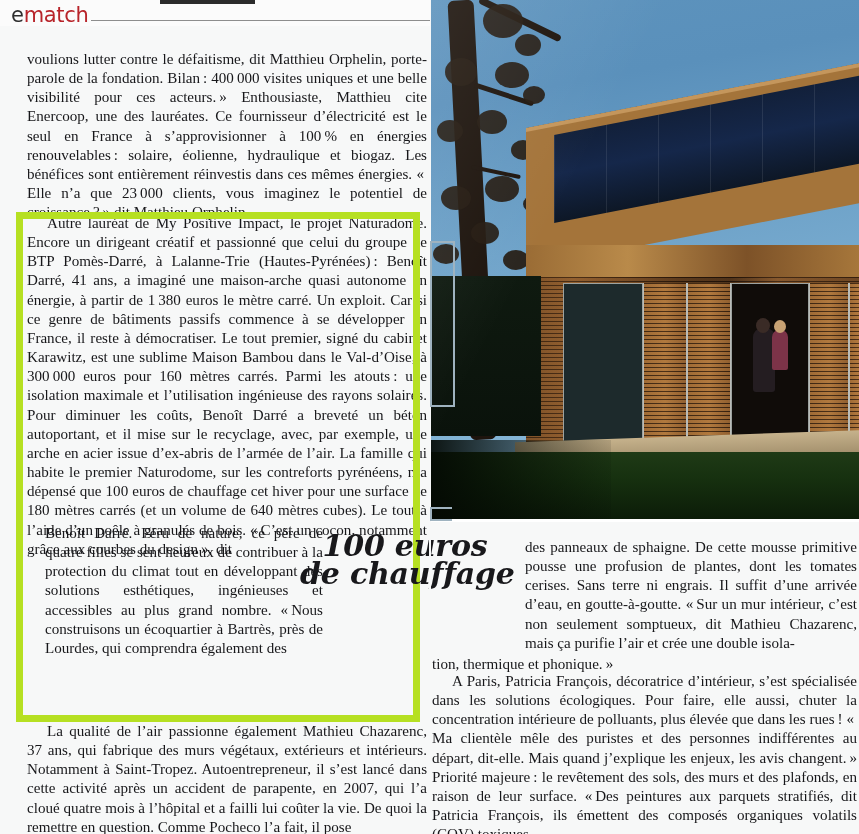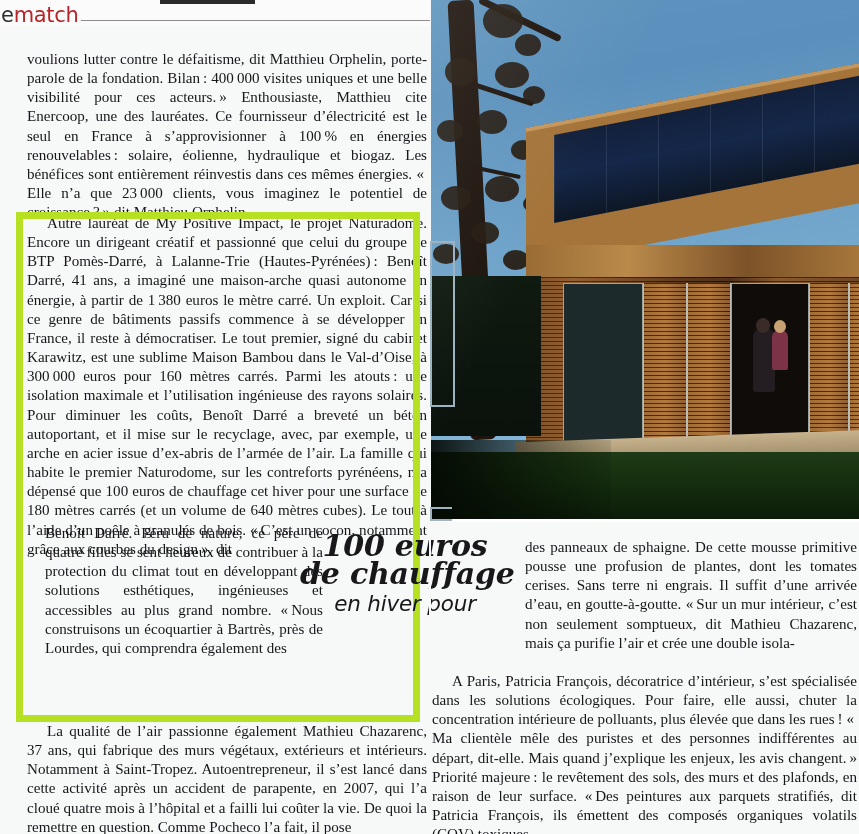--- a/index.html
+++ b/index.html
@@ -22,21 +22,21 @@
     width: 430px; height: 26px;
     display: flex;
     align-items: flex-end;
     background: #fbfbfb;
   }
   #masthead-logo {
     font-family: "DejaVu Sans", sans-serif;
     font-size: 21px;
     letter-spacing: -0.3px;
     line-height: 1;
-    padding-left: 1px;
+    padding-left: 11px;
     white-space: nowrap;
   }
   #masthead-logo .e { color: #2d2d2d; }
   #masthead-logo .match { color: #b8242a; }
   #masthead-rule {
     flex: 1 1 auto;
     height: 0;
     border-top: 1.4px solid #8d8d8d;
     margin-left: 2px;
     margin-bottom: 5px;
@@ -394,24 +394,26 @@
 
   <div id="highlight-box"></div>
 
   <div class="col" id="col-left-bottom">
     <p class="indent">La qualité de l’air passionne également Mathieu Chazarenc, 37 ans, qui fabrique des murs végétaux, extérieurs et intérieurs. Notamment à Saint-Tropez. Autoentrepreneur, il s’est lancé dans cette activité après un accident de parapente, en 2007, qui l’a cloué quatre mois à l’hôpital et a failli lui coûter la vie. De quoi la remettre en question. Comme Pocheco l’a fait, il pose</p>
   </div>
 
   <div id="pullquote">
     <div id="pq-line1">100 euros</div>
     <div id="pq-line2">de chauffage</div>
-    <div id="pq-line3">en hiver pour</div>
   </div>
 
   <div id="gutter"></div>
   <div class="col" id="col-right-top">
     <p>des panneaux de sphaigne. De cette mousse primitive pousse une profusion de plantes, dont les tomates cerises. Sans terre ni engrais. Il suffit d’une arrivée d’eau, en goutte-à-goutte. « Sur un mur intérieur, c’est non seulement somptueux, dit Mathieu Chazarenc, mais ça purifie l’air et crée une double isola-</p>
   </div>
+  <div class="col" id="col-right-wrapline">
+    <p>tion, thermique et phonique. »</p>
+  </div>
   <div class="col" id="col-right-bottom">
     <p class="indent">A Paris, Patricia François, décoratrice d’intérieur, s’est spécialisée dans les solutions écologiques. Pour faire, elle aussi, chuter la concentration intérieure de polluants, plus élevée que dans les rues ! « Ma clientèle mêle des puristes et des personnes indifférentes au départ, dit-elle. Mais quand j’explique les enjeux, les avis changent. » Priorité majeure : le revêtement des sols, des murs et des plafonds, en raison de leur surface. « Des peintures aux parquets stratifiés, dit Patricia François, ils émettent des composés organiques volatils (COV) toxiques</p>
   </div>
 
 </div>
 
 </body></html>

